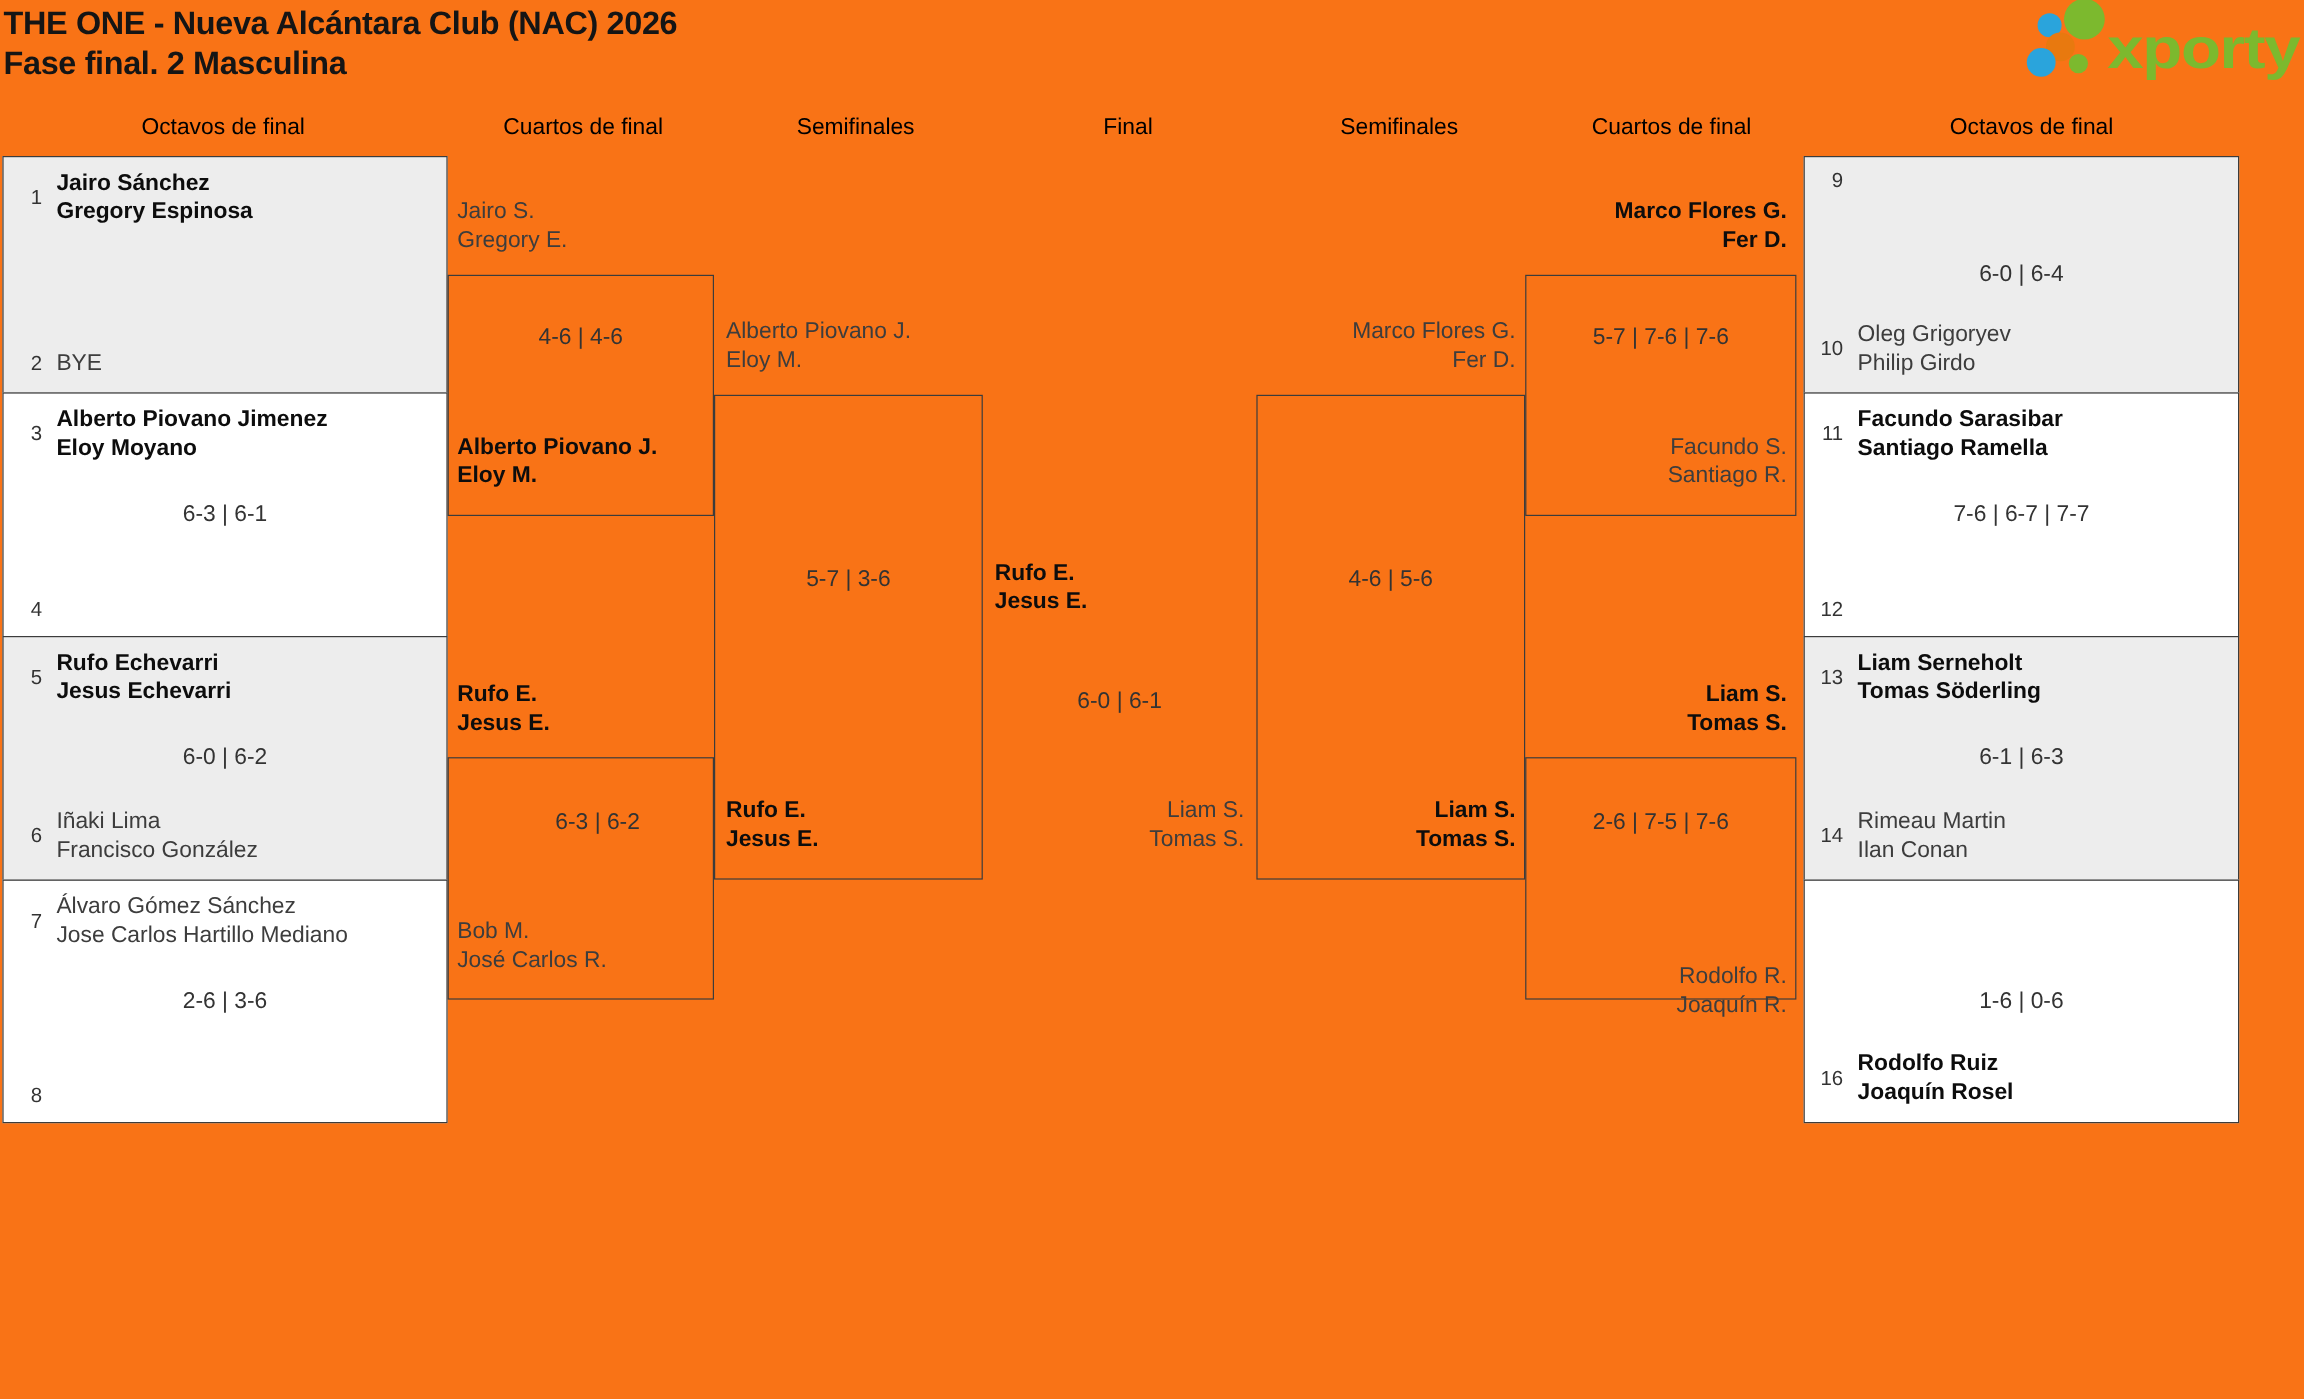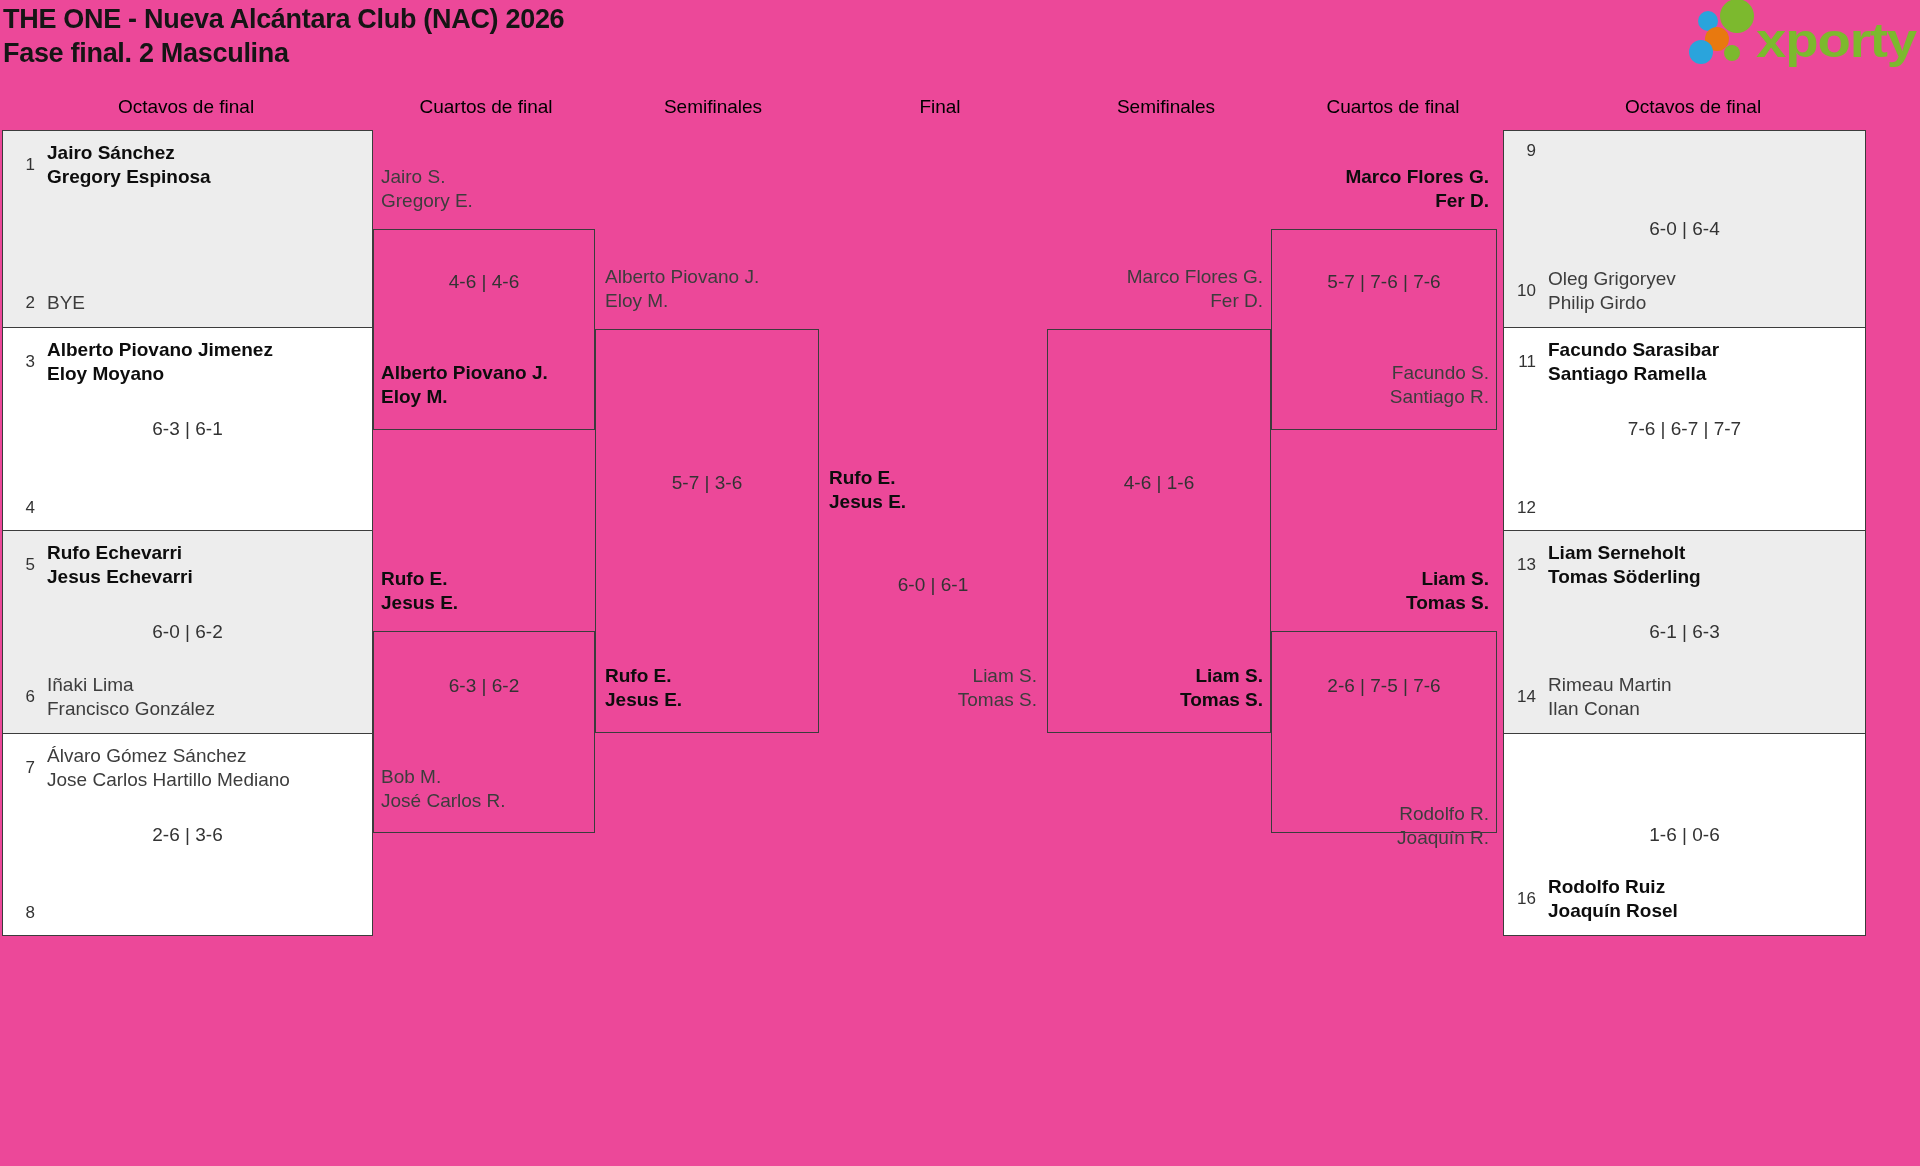--- a/index.html
+++ b/index.html
@@ -1,16 +1,16 @@
 <!DOCTYPE html>
 <html><head>
 <meta charset="utf-8">
 <style>
   html,body{margin:0;padding:0;background:#fff;}
-  .page{position:relative;width:1920px;height:1166px;background:#ec4899;overflow:hidden;
+  .page{position:relative;width:1920px;height:1166px;background:#f97316;overflow:hidden;
         font-family:"Liberation Sans",sans-serif;color:#111;}
   .title-block{position:absolute;left:3px;top:2px;}
   .title-line{font-size:27px;line-height:34px;font-weight:700;color:#151515;letter-spacing:-0.3px;}
   .round-header{position:absolute;top:96px;width:240px;text-align:center;font-size:19px;color:#000;}
   .obox{position:absolute;border:1px solid #3c3c3c;background:#fff;box-sizing:border-box;}
   .obox.gray{background:#ededed;}
   .row{position:absolute;left:8px;right:8px;display:flex;align-items:center;gap:12px;}
   .row.top{top:10px;}
   .row.bottom{bottom:12px;}
   .seed{width:24px;flex:none;text-align:right;font-size:17px;color:#333;}
@@ -187,21 +187,21 @@
   <div class="cscore" style="left:373px;top:271px;width:222px;">4-6 | 4-6</div>
   <div class="entrant bold" style="left:381px;top:361px;width:210px;">
     <div>Alberto Piovano J.</div>
     <div>Eloy M.</div>
   </div>
 
   <div class="entrant bold" style="left:381px;top:567px;width:210px;">
     <div>Rufo E.</div>
     <div>Jesus E.</div>
   </div>
-  <div class="cscore" style="left:373px;top:675px;width:222px;">6-3 | 6-2</div>
+  <div class="cscore" style="left:373px;top:675px;width:222px;padding-left:14px;">6-3 | 6-2</div>
   <div class="entrant" style="left:381px;top:765px;width:210px;">
     <div>Bob M.</div>
     <div>José Carlos R.</div>
   </div>
 
   <div class="entrant" style="left:605px;top:265px;width:210px;">
     <div>Alberto Piovano J.</div>
     <div>Eloy M.</div>
   </div>
   <div class="cscore" style="left:595px;top:472px;width:224px;">5-7 | 3-6</div>
@@ -217,21 +217,21 @@
   <div class="cscore" style="left:819px;top:574px;width:228px;">6-0 | 6-1</div>
   <div class="entrant right" style="right:883px;top:664px;width:210px;">
     <div>Liam S.</div>
     <div>Tomas S.</div>
   </div>
 
   <div class="entrant right" style="right:657px;top:265px;width:210px;">
     <div>Marco Flores G.</div>
     <div>Fer D.</div>
   </div>
-  <div class="cscore" style="left:1047px;top:472px;width:224px;">4-6 | 1-6</div>
+  <div class="cscore" style="left:1047px;top:472px;width:224px;">4-6 | 5-6</div>
   <div class="entrant right bold" style="right:657px;top:664px;width:210px;">
     <div>Liam S.</div>
     <div>Tomas S.</div>
   </div>
 
   <div class="entrant right bold" style="right:431px;top:165px;width:210px;">
     <div>Marco Flores G.</div>
     <div>Fer D.</div>
   </div>
   <div class="cscore" style="left:1271px;top:271px;width:226px;">5-7 | 7-6 | 7-6</div>

